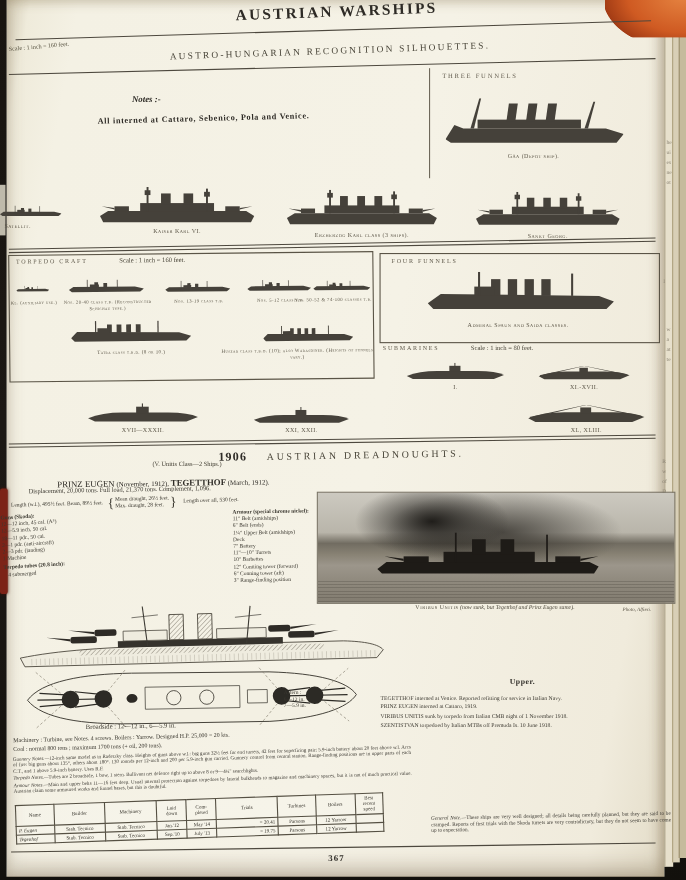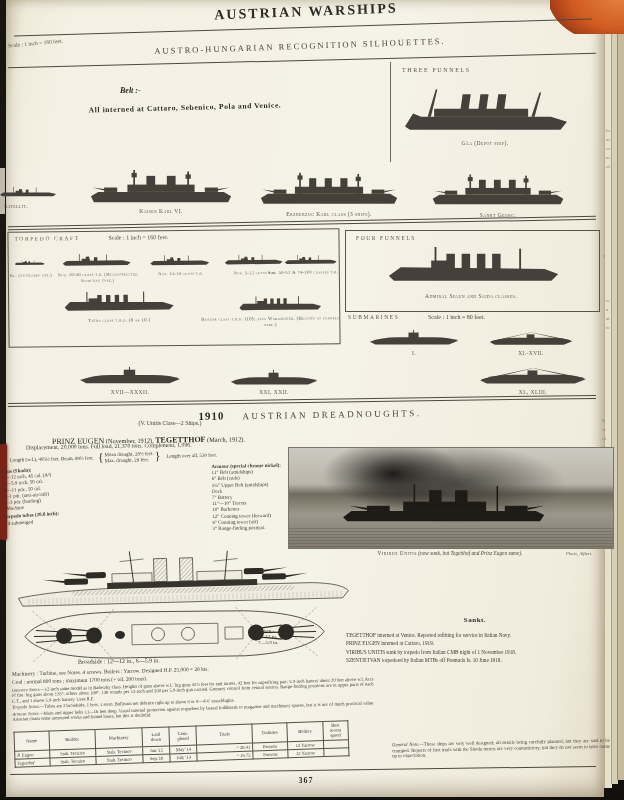--- a/index.html
+++ b/index.html
@@ -154,21 +154,21 @@
 <div class="abs" style="left:0;top:4px;width:612px;text-align:center;transform:rotate(-2.2deg);font-weight:bold;font-size:14px;letter-spacing:2px">AUSTRIAN WARSHIPS</div>
 <div class="abs rule" style="left:14px;top:27px;width:578px;transform:rotate(-1.7deg);border-top-width:1.4px"></div>
 
 <div class="abs" style="left:8px;top:40px;font-size:5.5px;color:#55503f;transform:rotate(-5deg)">Scale : 1 inch = 160 feet.</div>
 <div class="abs" style="left:40px;top:41px;width:520px;text-align:center;transform:rotate(-2deg);font-size:8.5px;letter-spacing:2px;color:#4a463a">AUSTRO-HUNGARIAN  RECOGNITION  SILHOUETTES.</div>
 <div class="abs rule" style="left:8px;top:60px;width:588px;transform:rotate(-1.4deg)"></div>
 
 <div class="abs" style="left:390px;top:62px;width:1px;height:100px;background:#6e685a"></div>
 <div class="abs label" style="left:402px;top:67px">THREE  FUNNELS</div>
 
-<div class="abs" style="left:120px;top:86px;font-size:8px;font-weight:bold;font-style:italic">Belt :-</div>
+<div class="abs" style="left:120px;top:86px;font-size:8px;font-weight:bold;font-style:italic">Notes :-</div>
 <div class="abs" style="left:20px;top:103px;width:330px;text-align:center;transform:rotate(-1.5deg);font-size:7.5px;font-weight:bold;letter-spacing:.6px">All interned at Cattaro, Sebenico, Pola and Venice.</div>
 
 <svg class="abs sil" style="left:405px;top:86px" width="162" height="52" viewBox="0 0 100 28">
     <use href="#s-liner"></use>
   </svg>
 <div class="abs capn" style="left:425px;top:140px;width:120px">Gäa (Depot ship).</div>
 
 <svg class="abs sil" style="left:0;top:184px" width="56" height="18" viewBox="0 0 100 22">
     <use href="#s-tb"></use>
   </svg>
@@ -263,21 +263,21 @@
 <div class="abs capn" style="left:228px;top:389px;width:92px">XXI, XXII.</div>
 
 <svg class="abs sil" style="left:478px;top:366px" width="110" height="22" viewBox="0 0 100 20">
     <use href="#s-subnet"></use>
   </svg>
 <div class="abs capn" style="left:478px;top:389px;width:110px">XL, XLIII.</div>
 
 <div class="abs rule2" style="left:8px;top:399px;width:588px;transform:rotate(-0.8deg)"></div>
 
 <div class="abs" style="left:110px;top:404px;width:400px;text-align:center;transform:rotate(-1deg)">
-  <span style="font-weight:bold;font-size:11px;letter-spacing:1px;margin-right:14px">1910</span>
+  <span style="font-weight:bold;font-size:11px;letter-spacing:1px;margin-right:14px">1906</span>
   <span style="font-size:9px;letter-spacing:2.5px;color:#4a463a">AUSTRIAN   DREADNOUGHTS.</span>
 </div>
 <div class="abs" style="left:60px;top:420px;width:220px;text-align:center;font-size:5.8px;color:#444035">(V. Unitis Class—2 Ships.)</div>
 <div class="abs" style="left:52px;top:428px;width:300px;transform:rotate(-0.8deg)">
   <span style="font-weight:normal;font-size:8px">PRINZ EUGEN</span><span style="font-size:6.3px"> (November, 1912), </span><span style="font-weight:bold;font-size:8px">TEGETTHOF</span><span style="font-size:6.3px"> (March, 1912).</span>
 </div>
 <div class="abs" style="left:26px;top:443px;font-size:5.8px;color:#3a372f;transform:rotate(-1deg)">Displacement, 20,000 tons.  Full load, 21,370 tons.  Complement, 1,096.</div>
 <div class="abs" style="left:10px;top:452px;transform:rotate(-1.4deg);display:flex;align-items:center;font-size:5px;color:#3a372f">
   <span>Length (w.l.), 495½ feet.  Beam, 89½ feet.</span>
   <span class="brace" style="margin:0 1px 0 4px">{</span>
@@ -510,21 +510,21 @@
           <td></td>
     </tr>
   </tbody>
     </table>
 </div>
 
 <div class="abs" style="left:392px;top:740px;width:218px;transform:rotate(-1.2deg);font-size:4.8px;line-height:5.6px;text-align:justify;color:#44413a">
   <i>General Note.—</i><span>These ships are very well designed; all details being carefully planned, but they are said to be cramped.  Reports of first trials with the Skoda turrets are very contradictory, but they do not seem to have come up to expectation.</span>
 </div>
 
-<div class="abs" style="left:440px;top:616px;width:70px;text-align:center;font-weight:bold;font-size:7px;letter-spacing:.5px">Sankt.</div>
+<div class="abs" style="left:440px;top:616px;width:70px;text-align:center;font-weight:bold;font-size:7px;letter-spacing:.5px">Upper.</div>
 <div class="abs" style="left:346px;top:632px;width:262px;font-size:5.2px;line-height:6.4px;color:#3e3b33">
   <p style="margin:0 0 2px 0;padding-left:8px;text-indent:-8px">TEGETTHOF interned at Venice.  Reported refitting for service in Italian Navy.</p>
   <p style="margin:0 0 2px 0;padding-left:8px;text-indent:-8px">PRINZ EUGEN interned at Cattaro, 1919.</p>
   <p style="margin:0 0 2px 0;padding-left:8px;text-indent:-8px">VIRIBUS UNITIS sunk by torpedo from Italian CMB night of 1 November 1918.</p>
   <p style="margin:0;padding-left:8px;text-indent:-8px">SZENTISTVAN torpedoed by Italian MTBs off Premuda Is. 10 June 1918.</p>
 </div>
 
 <div class="abs rule" style="left:10px;top:770px;width:586px;transform:rotate(-0.8deg)"></div>
 <div class="abs" style="left:0;top:776px;width:612px;text-align:center;font-size:8px;font-weight:bold;letter-spacing:1px">367</div>
 

